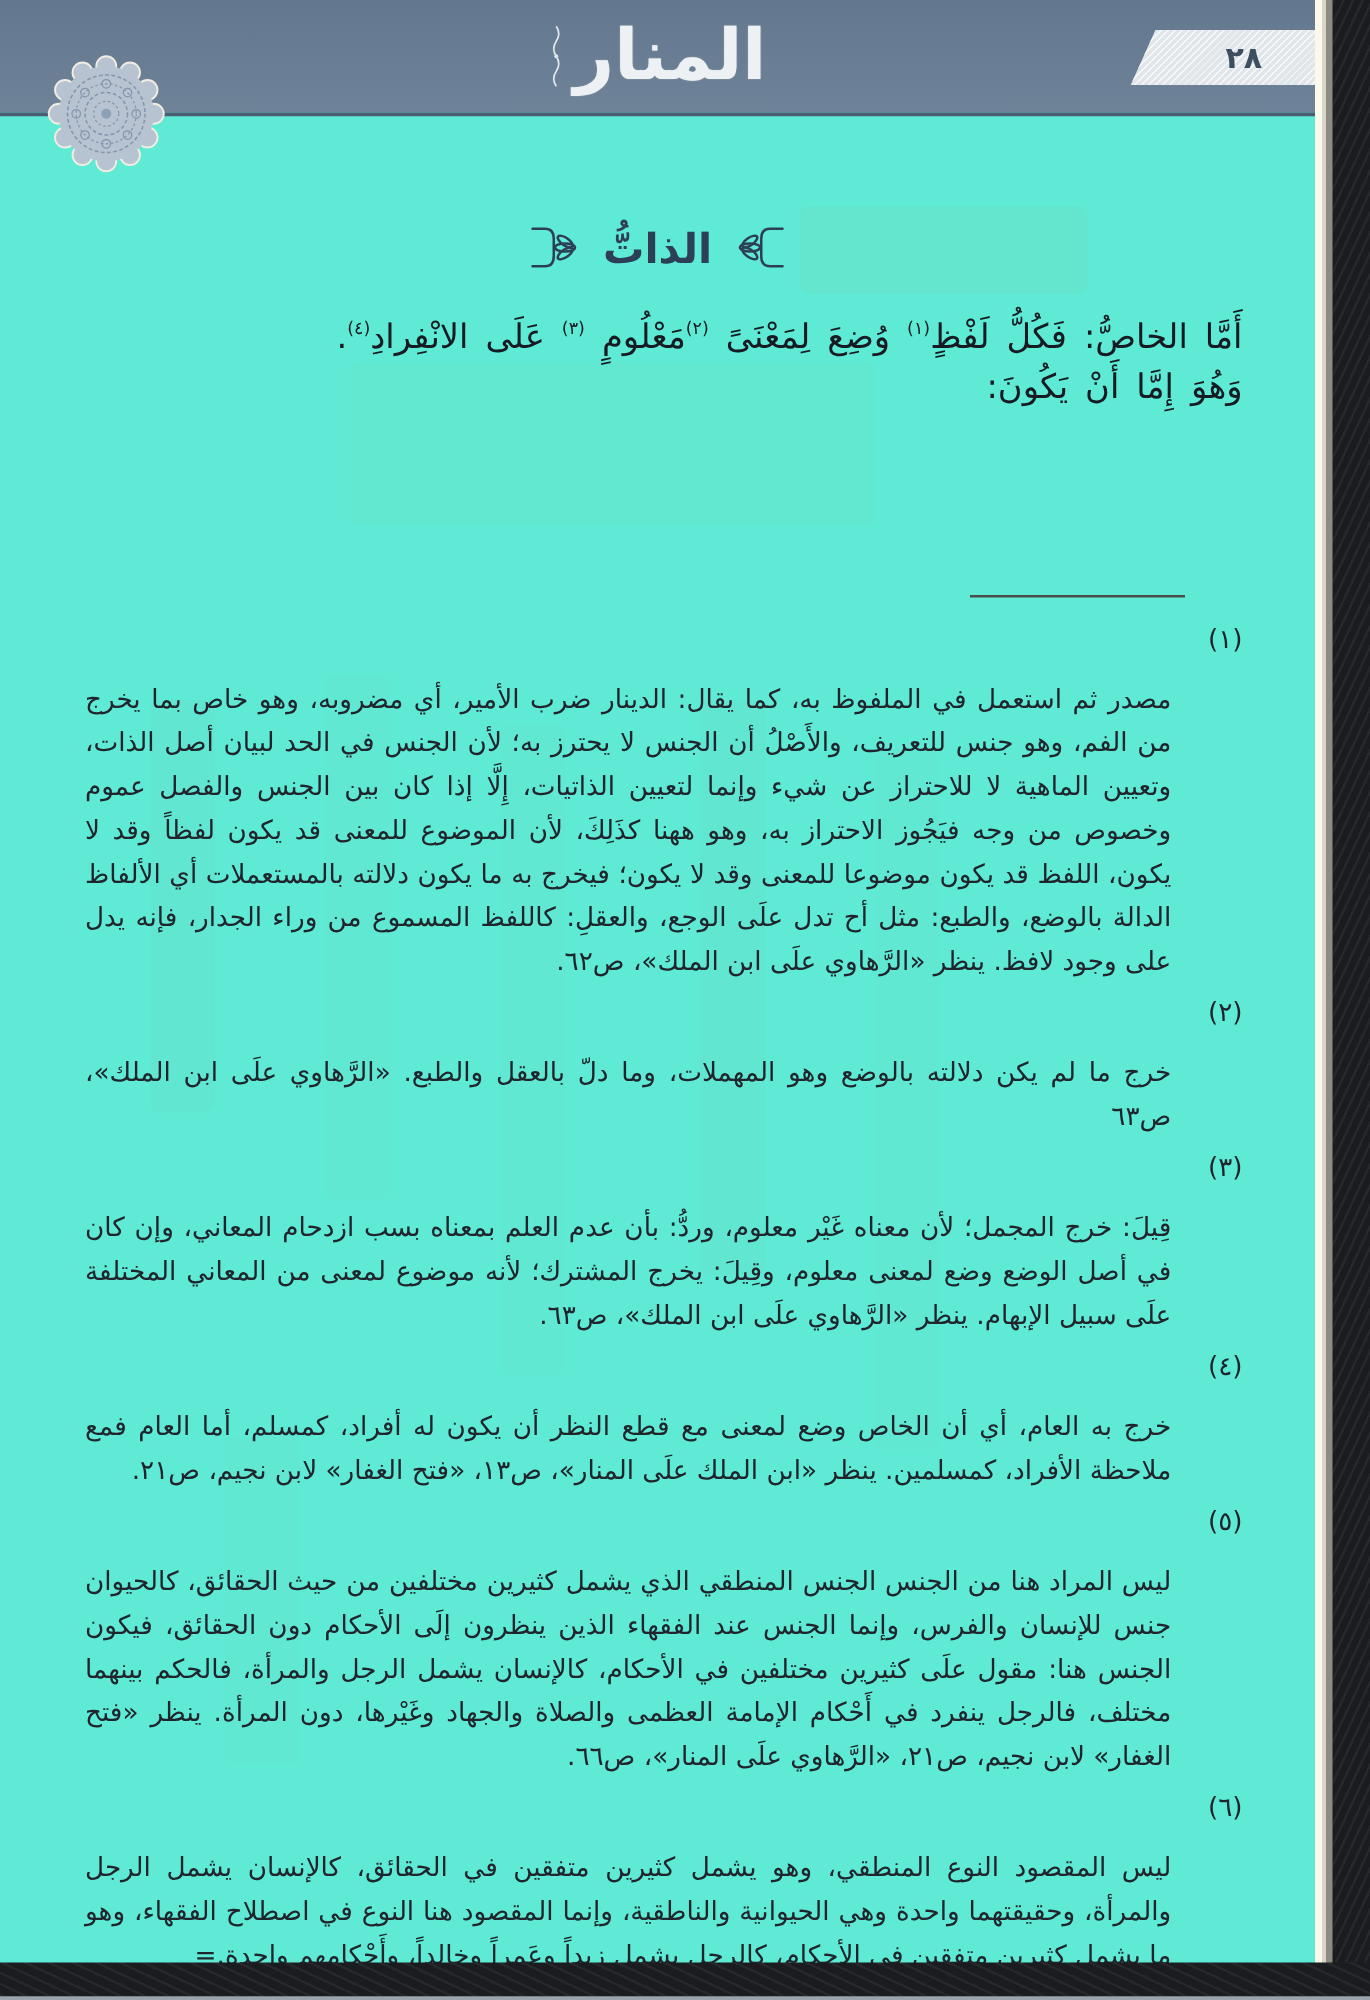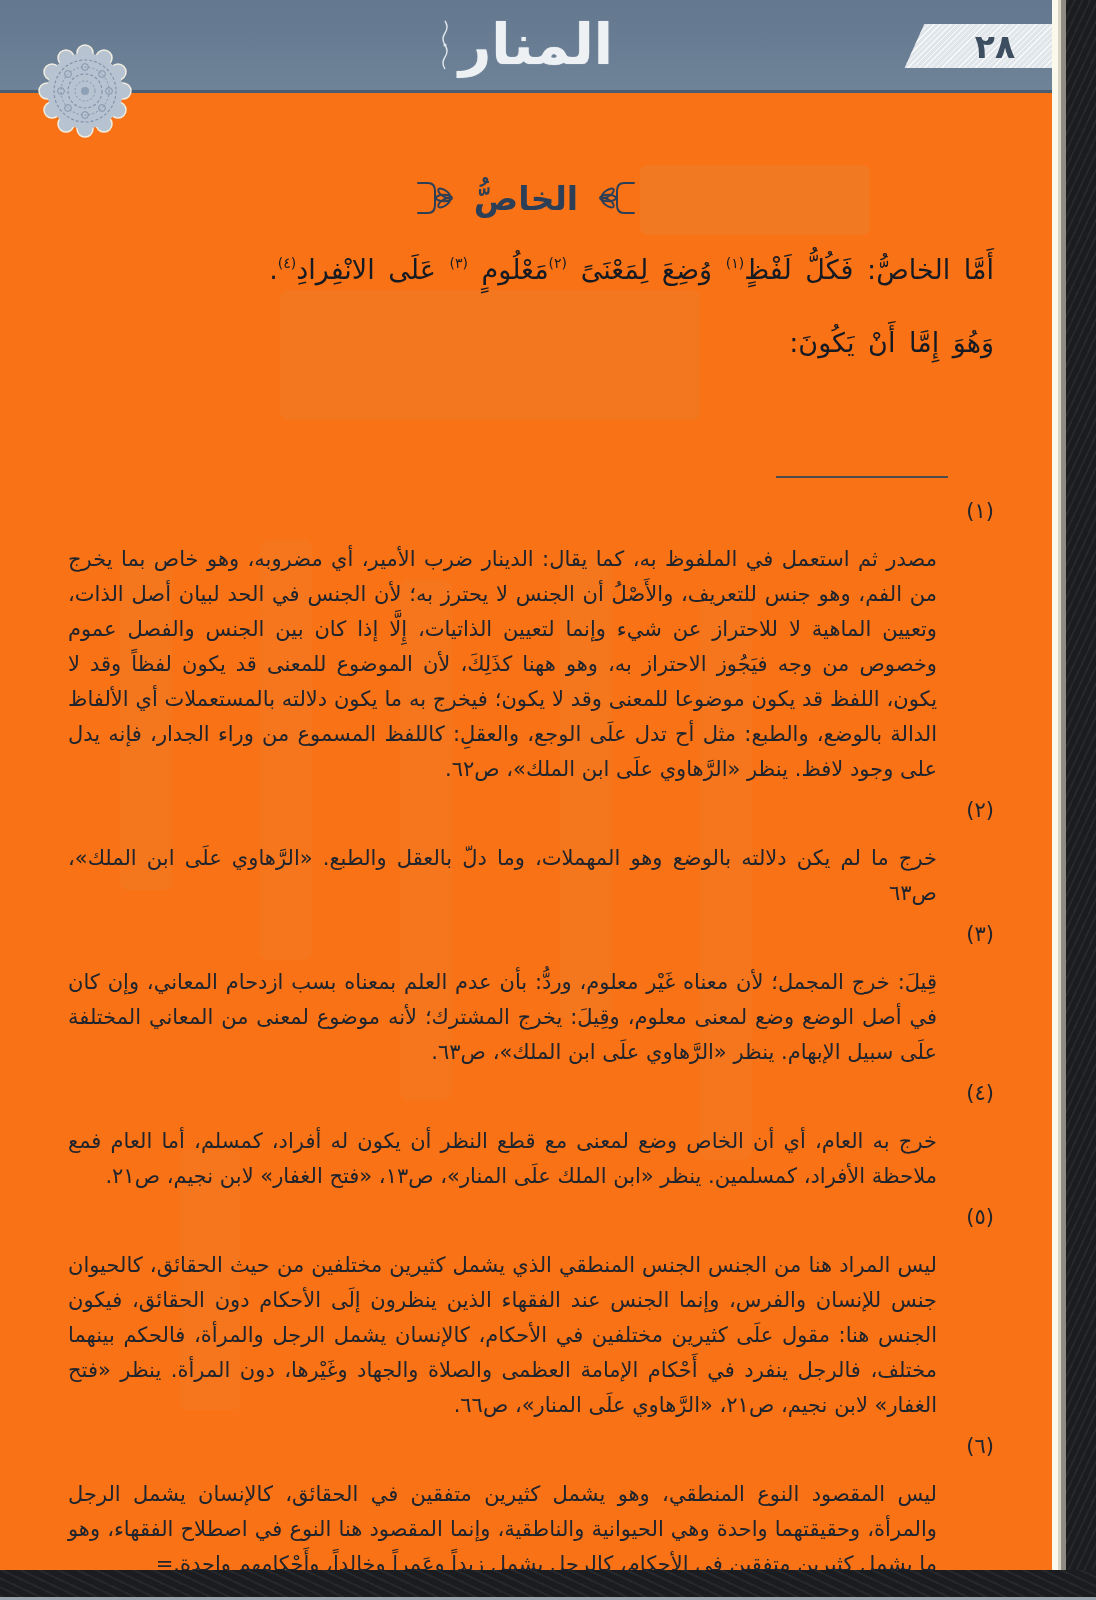--- a/index.html
+++ b/index.html
@@ -23,21 +23,21 @@
     border-bottom:3px solid #9aa4ad;
     box-sizing:border-box;
   }
   .page-edge{
     position:absolute;left:1052px;top:0;width:16px;height:1572px;
     background:linear-gradient(90deg,#fbf8ec 0 6px,#d8d4c6 6px 9px,#8e8b82 9px 16px);
   }
   
   .page{
     position:absolute;left:0;top:0;width:1052px;height:1572px;
-    background:#f97316;
+    background:#5eead4;
   }
   .ghost{position:absolute;background:rgba(160,185,160,.09);border-radius:8px;pointer-events:none;}
   
   .header-band{
     position:absolute;top:0;left:0;width:1052px;height:90px;
     background:linear-gradient(180deg,#63788e,#6e8298);
     border-bottom:3px solid #4a5d72;box-sizing:content-box;
   }
   .calligraphy-wrap{
     position:absolute;top:0;left:0;width:1052px;height:90px;
@@ -50,40 +50,40 @@
   }
   .page-tab{
     position:absolute;top:24px;left:900px;width:152px;height:44px;
     background:
       repeating-linear-gradient(135deg, rgba(255,255,255,.75) 0 1px, transparent 1px 4px),
       #e1e6ea;
     clip-path:polygon(16% 0,100% 0,100% 100%,3% 100%);
     display:flex;align-items:center;justify-content:center;
   }
   .page-tab span{
-    color:#3d4e60;font-size:33px;font-weight:bold;padding-right:10px;margin-left:48px;
+    color:#3d4e60;font-size:24px;font-weight:bold;padding-right:10px;margin-left:48px;
   }
   
   .medallion{position:absolute;left:36px;top:40px;width:98px;height:102px;}
   
   .section-title-row{
     position:absolute;top:178px;left:0;width:1052px;
     display:flex;align-items:center;justify-content:center;gap:20px;
   }
   .section-title{
     font-size:33px;font-weight:bold;color:#2d3f56;
   }
   
   .matn{
     position:absolute;top:252px;right:58px;left:88px;
     direction:rtl;color:#161a22;
   }
   .matn-line{font-size:27px;line-height:36px;word-spacing:5px;}
   .matn-line.l1{margin-top:0;}
-  .matn-line.l2{margin-top:33px;}
+  .matn-line.l2{}
   .matn-line.l3{margin-top:31px;}
   .fn-mark{font-size:14px;position:relative;top:-11px;word-spacing:0;}
   
   .fn-separator{
     position:absolute;top:476px;right:104px;width:172px;height:2px;background:#4c4c4c;
   }
   
   .footnotes{
     position:absolute;top:494px;right:58px;left:68px;
     direction:rtl;font-size:21px;line-height:35px;color:#20242c;
@@ -152,21 +152,21 @@
     </g>
   </svg>
 
   <div class="section-title-row">
     <svg width="40" height="40" viewBox="0 0 40 40" aria-hidden="true">
       <path class="stroke" d="M36,5 L26,5 Q19,5 19,13 L19,27 Q19,35 26,35 L36,35"></path>
       <ellipse class="stroke" cx="10" cy="20" rx="8" ry="3.2"></ellipse>
       <ellipse class="stroke" cx="11" cy="13" rx="7" ry="3" transform="rotate(-35 14 16)"></ellipse>
       <ellipse class="stroke" cx="11" cy="27" rx="7" ry="3" transform="rotate(35 14 24)"></ellipse>
     </svg>
-    <span class="section-title">الخاصُّ</span>
+    <span class="section-title">الذاتُّ</span>
     <svg width="40" height="40" viewBox="0 0 40 40" style="transform:scaleX(-1)" aria-hidden="true">
       <path class="stroke" d="M36,5 L26,5 Q19,5 19,13 L19,27 Q19,35 26,35 L36,35"></path>
       <ellipse class="stroke" cx="10" cy="20" rx="8" ry="3.2"></ellipse>
       <ellipse class="stroke" cx="11" cy="13" rx="7" ry="3" transform="rotate(-35 14 16)"></ellipse>
       <ellipse class="stroke" cx="11" cy="27" rx="7" ry="3" transform="rotate(35 14 24)"></ellipse>
     </svg>
   </div>
 
   <div class="matn">
     <div class="matn-line l1">

